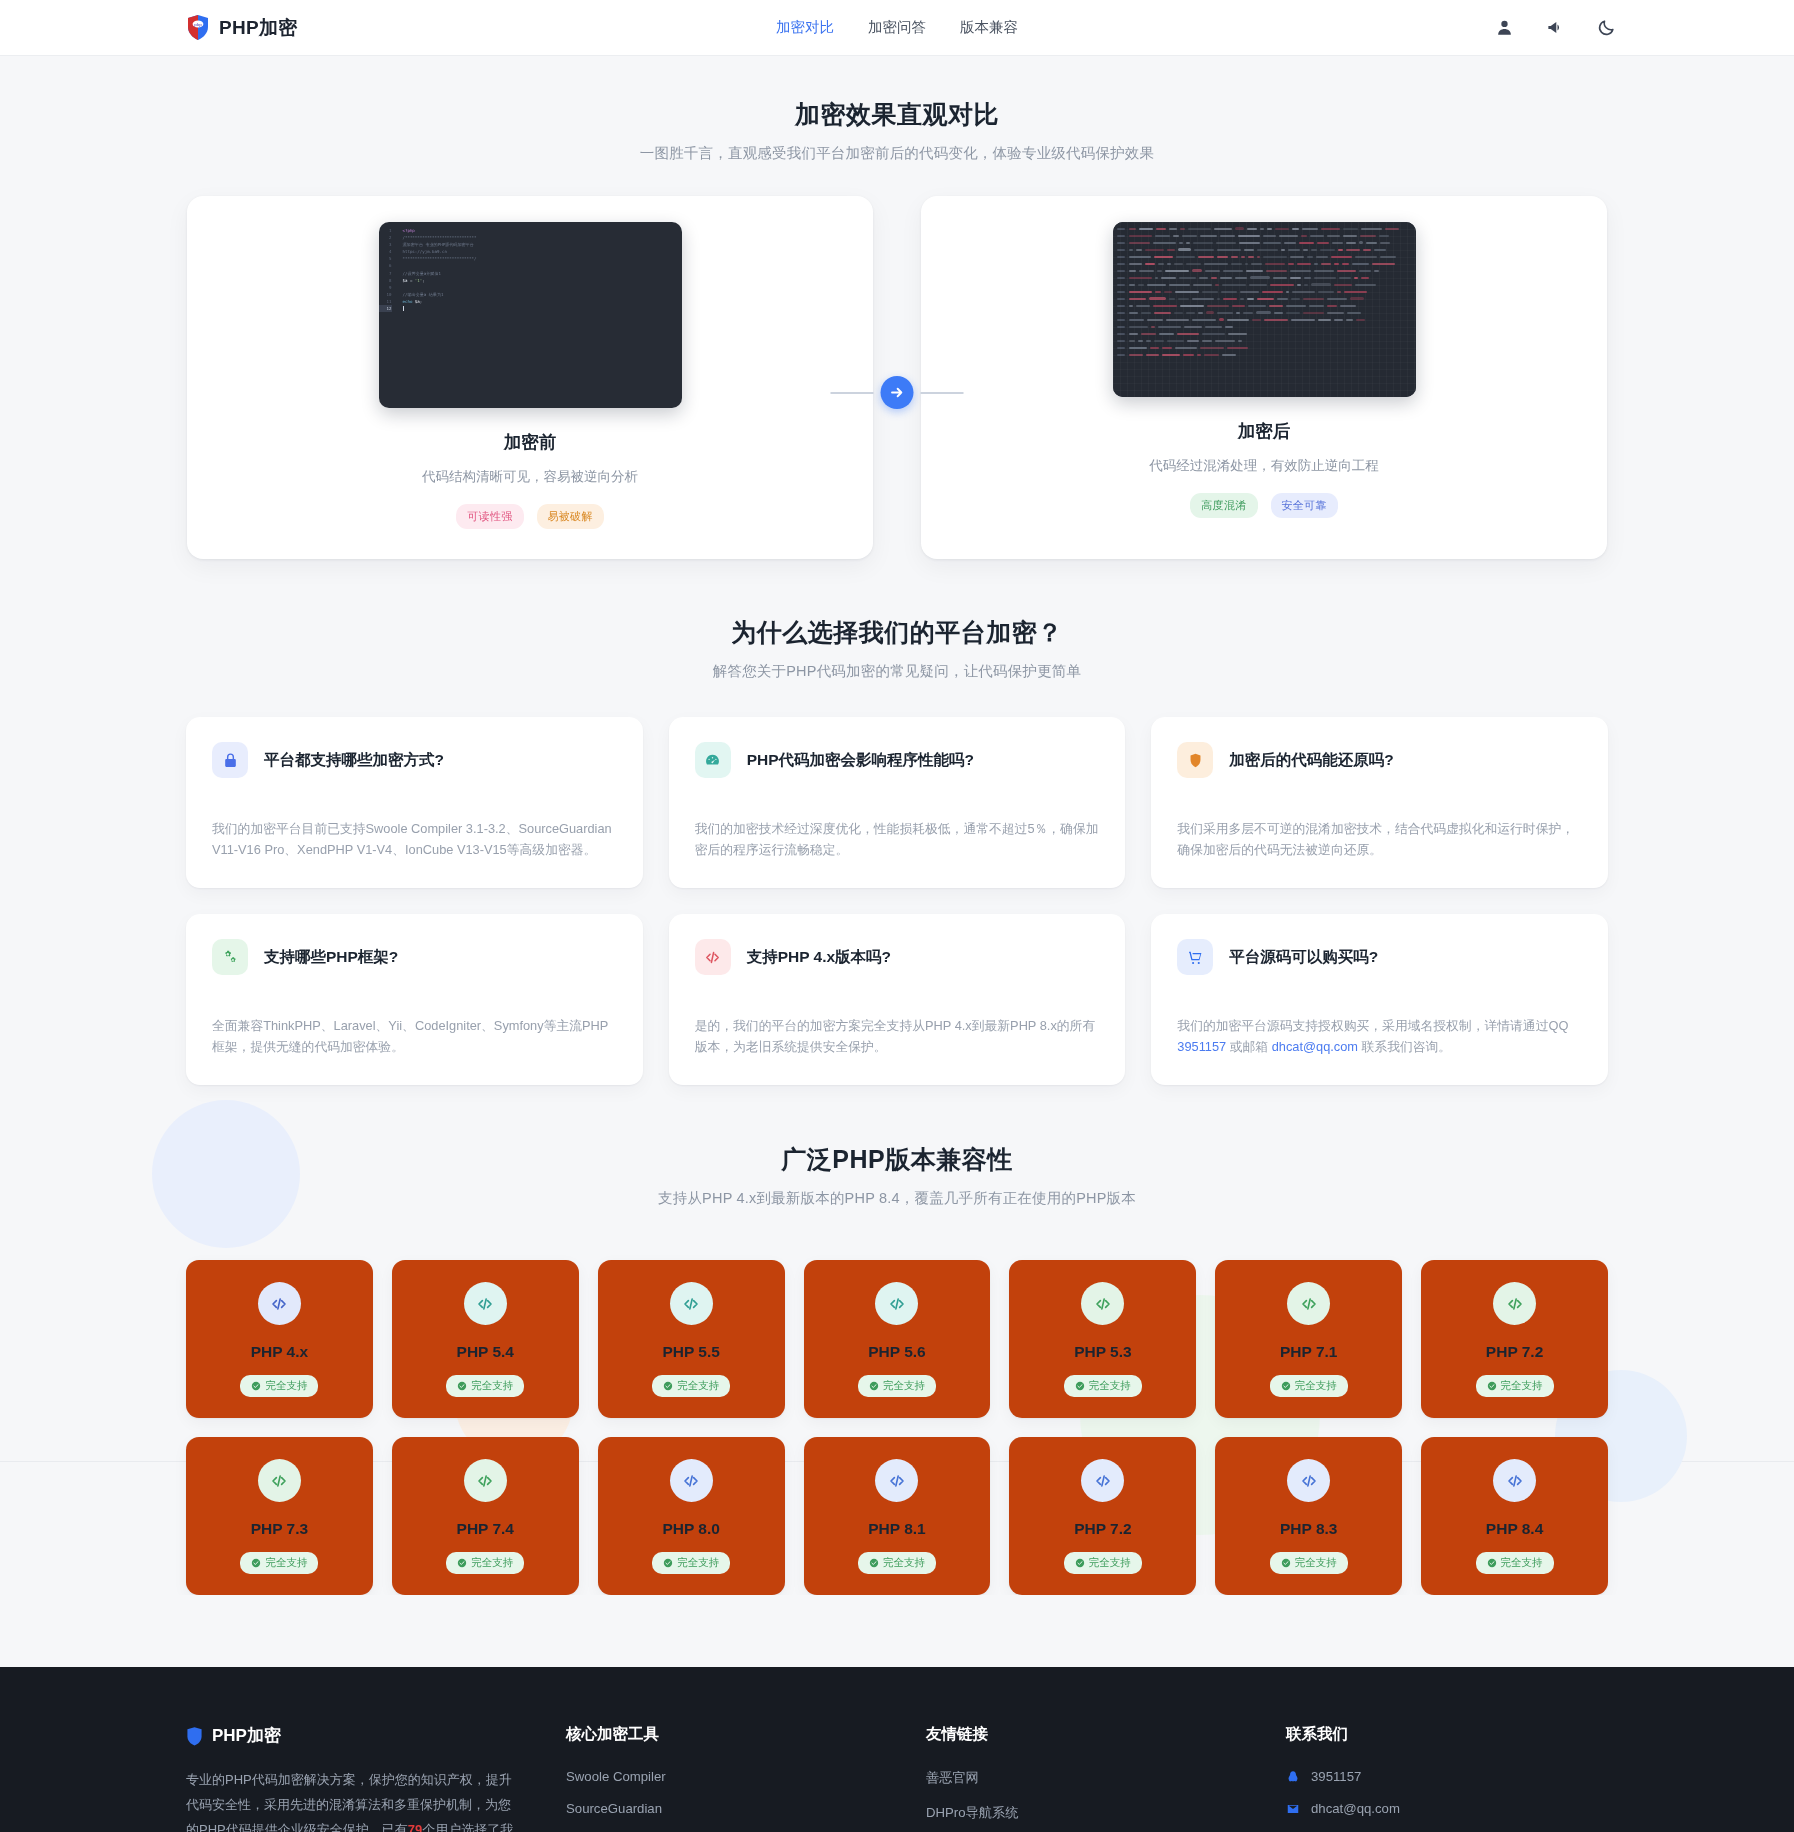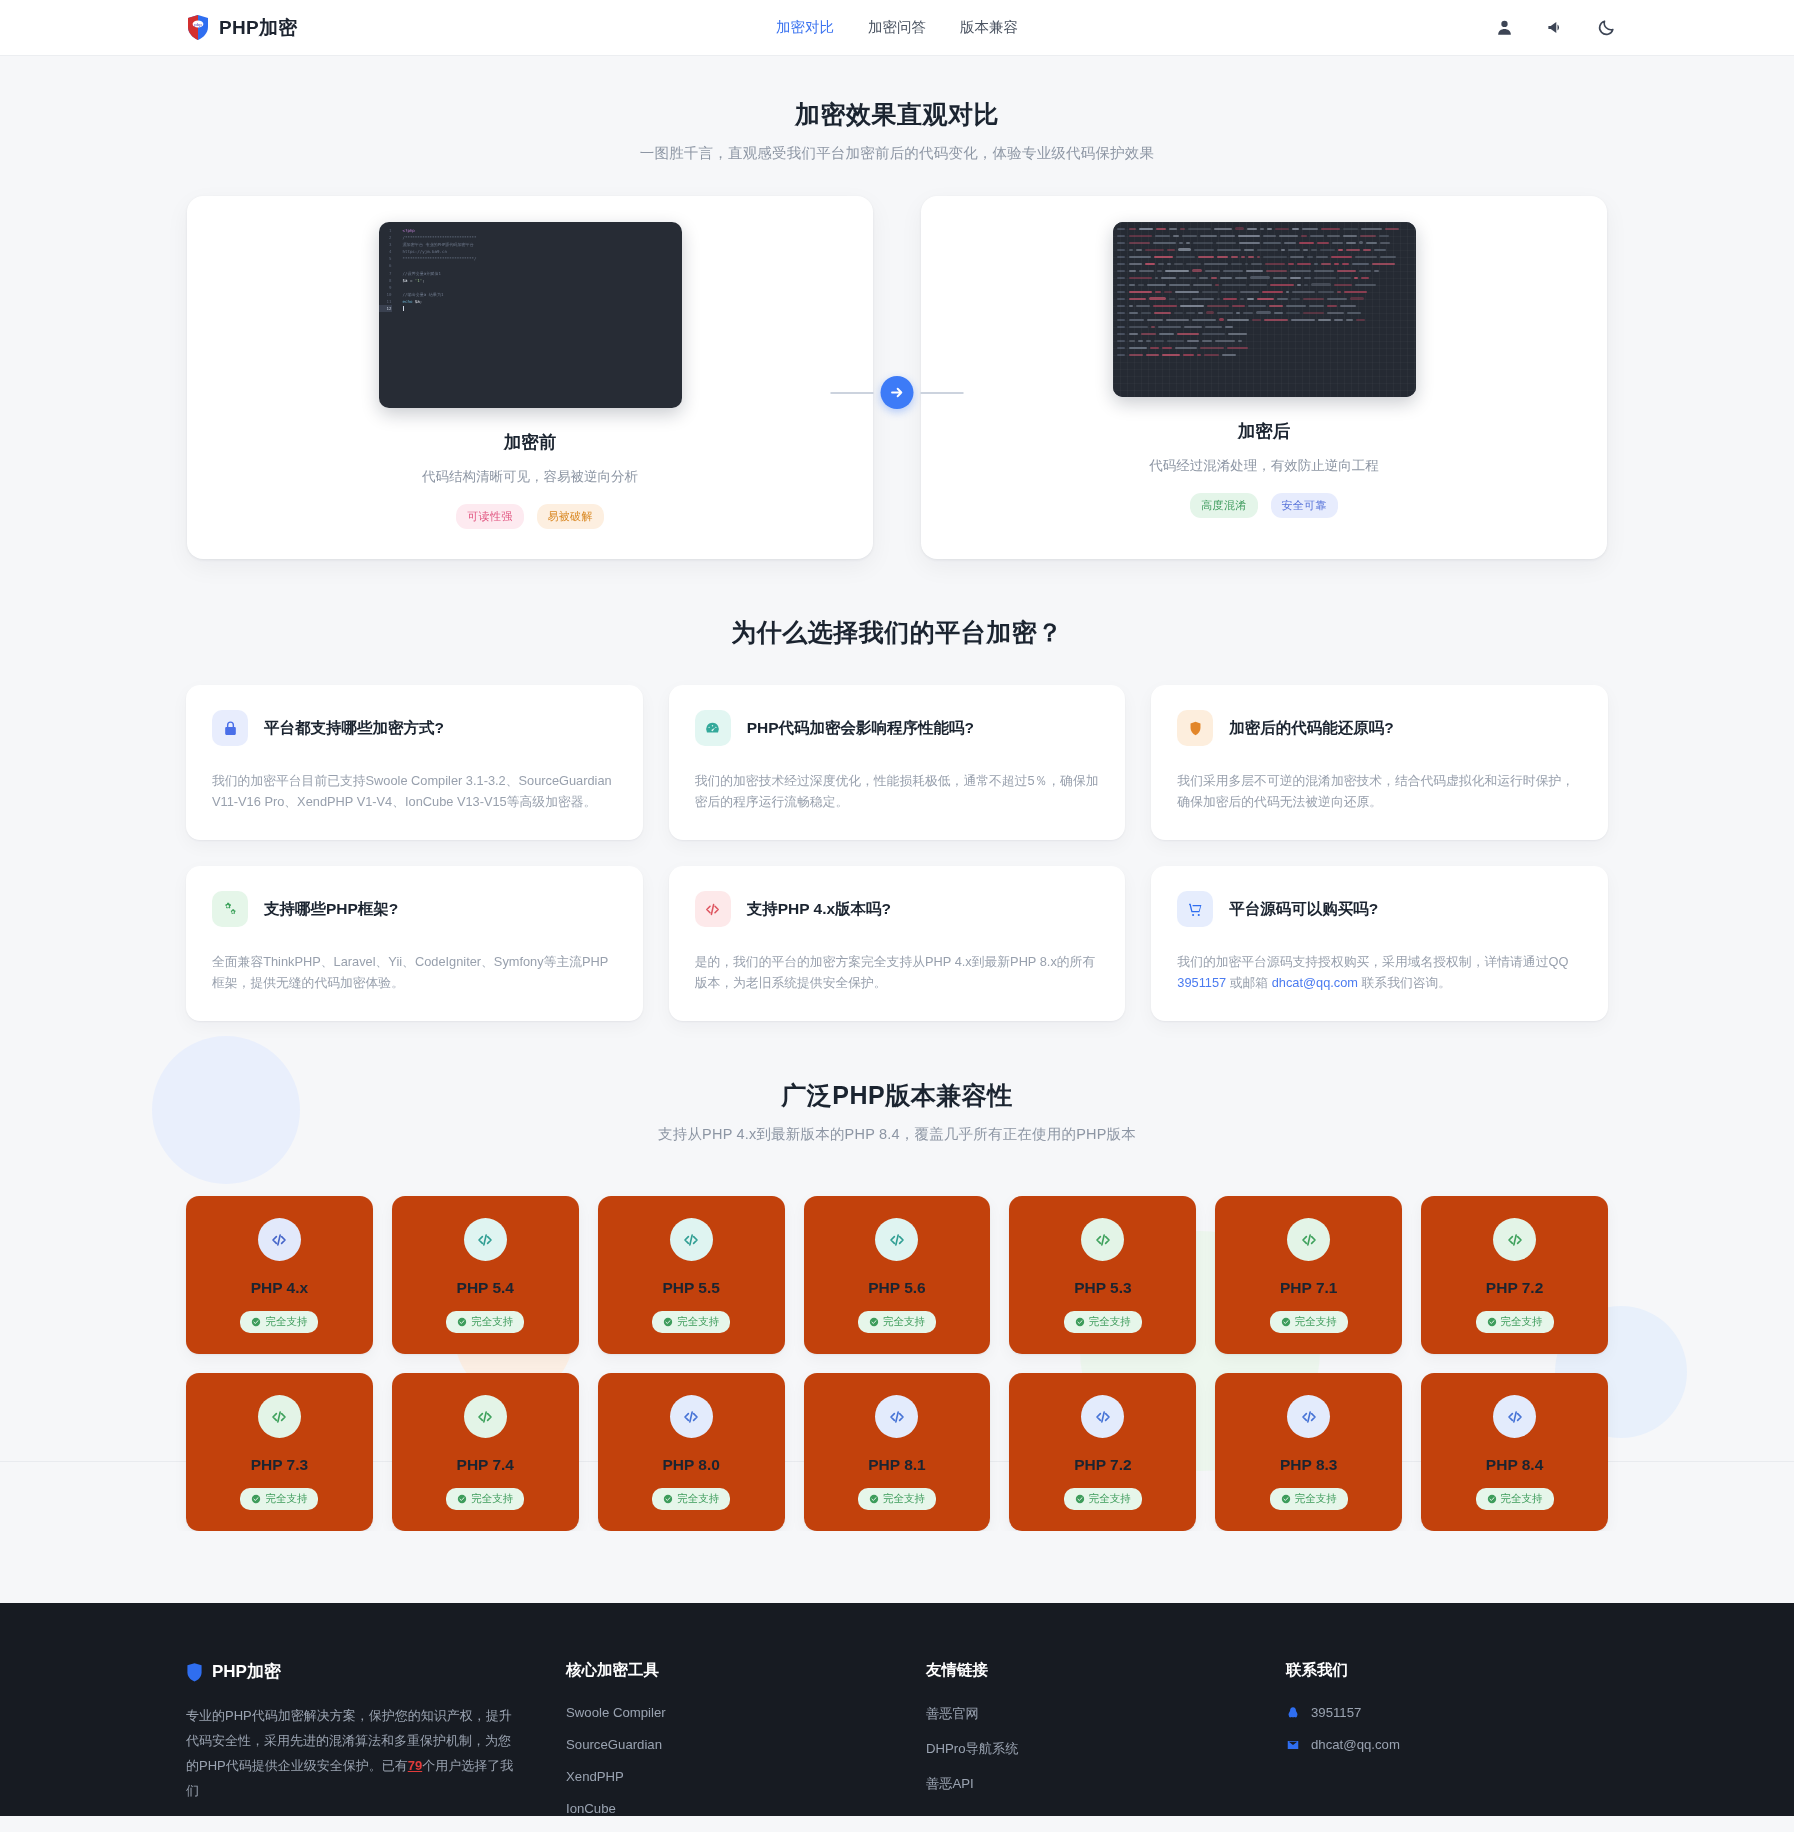--- a/index.html
+++ b/index.html
@@ -138,21 +138,21 @@
     background: #fff; border-radius: 14px; padding: 25px 26px 28px;
     box-shadow: 0 1px 2px rgba(17,24,39,.05), 0 6px 18px rgba(17,24,39,.04);
   }
   .faq-head { display: flex; align-items: center; gap: 16px; }
   .faq-ico {
     width: 36px; height: 36px; border-radius: 10px; flex: none;
     display: flex; align-items: center; justify-content: center;
   }
   .faq-ico svg { width: 17px; height: 17px; }
   .faq-q { font-size: 15.5px; font-weight: 700; color: #1b2430; }
-  .faq-a { font-size: 12.8px; line-height: 21px; color: #98a0ad; margin-top: 24px; }
+  .faq-a { font-size: 12.8px; line-height: 21px; color: #98a0ad; margin-top: 40px; }
   .faq-a a { color: #4b7bf0; text-decoration: none; }
 
   .ico-indigo { background: #e8edfd; color: #4a6fe8; }
   .ico-teal   { background: #e2f6f2; color: #34a99b; }
   .ico-green  { background: #e5f6e9; color: #3fa35d; }
   .ico-orange { background: #fdeedd; color: #e2862a; }
   .ico-rose   { background: #fde9ea; color: #de5560; }
   .ico-blue   { background: #e6edfd; color: #2f6ef0; }
 
   
@@ -617,20 +617,21 @@
         </svg>
       </div>
       <div class="arrow-line"></div>
     </div>
   </div>
 </section>
 
 <section class="faq-wrap">
   <div class="hairline"></div>
   <h2 class="sec-title">为什么选择我们的平台加密？</h2>
+  <p class="sec-sub">解答您关于PHP代码加密的常见疑问，让代码保护更简单</p>
 
   <div class="faq-grid">
 
     <div class="faq-card">
       <div class="faq-head">
         <div class="faq-ico ico-indigo">
           <svg viewBox="0 0 24 24" fill="currentColor">
               <path d="M7 10V7a5 5 0 0 1 10 0v3h1a1.5 1.5 0 0 1 1.5 1.5v8A1.5 1.5 0 0 1 18 21H6a1.5 1.5 0 0 1-1.5-1.5v-8A1.5 1.5 0 0 1 6 10h1zm2 0h6V7a3 3 0 1 0-6 0v3z"></path>
             </svg>
         </div>

